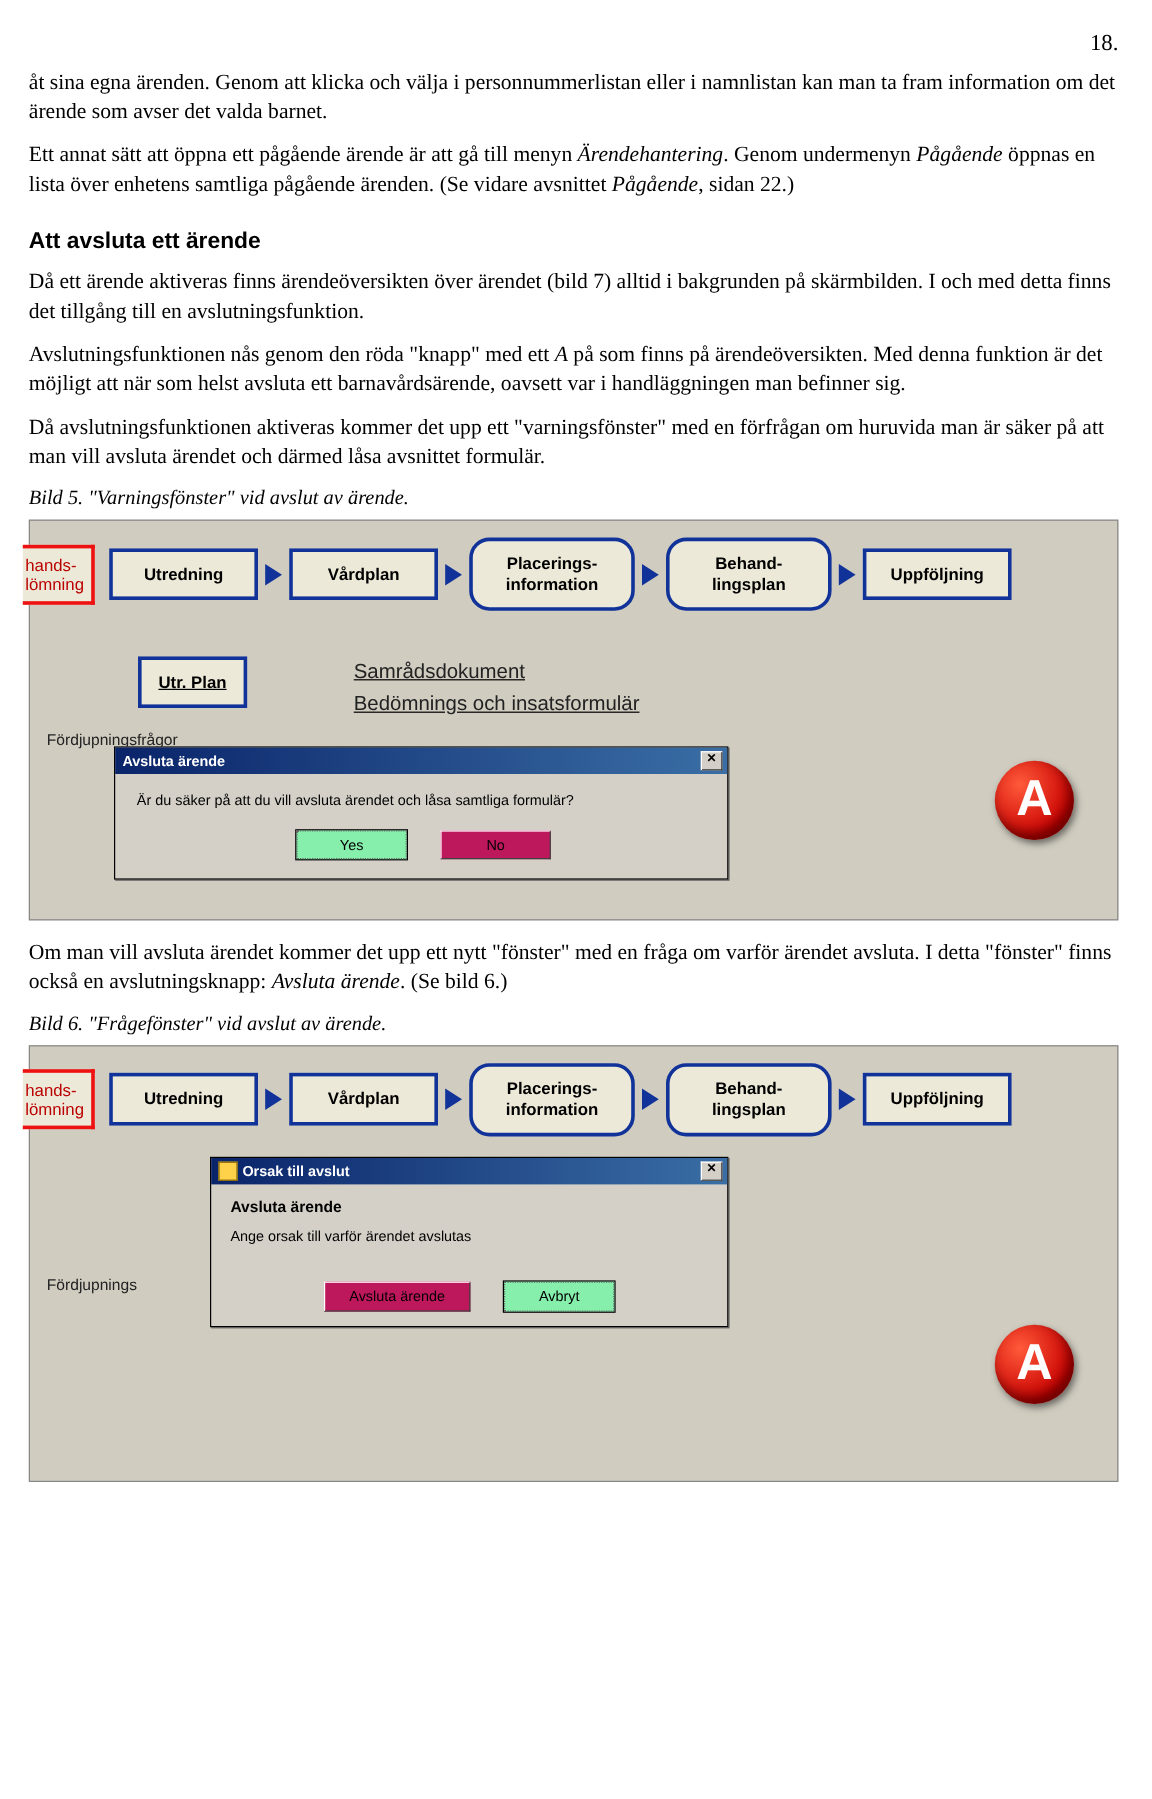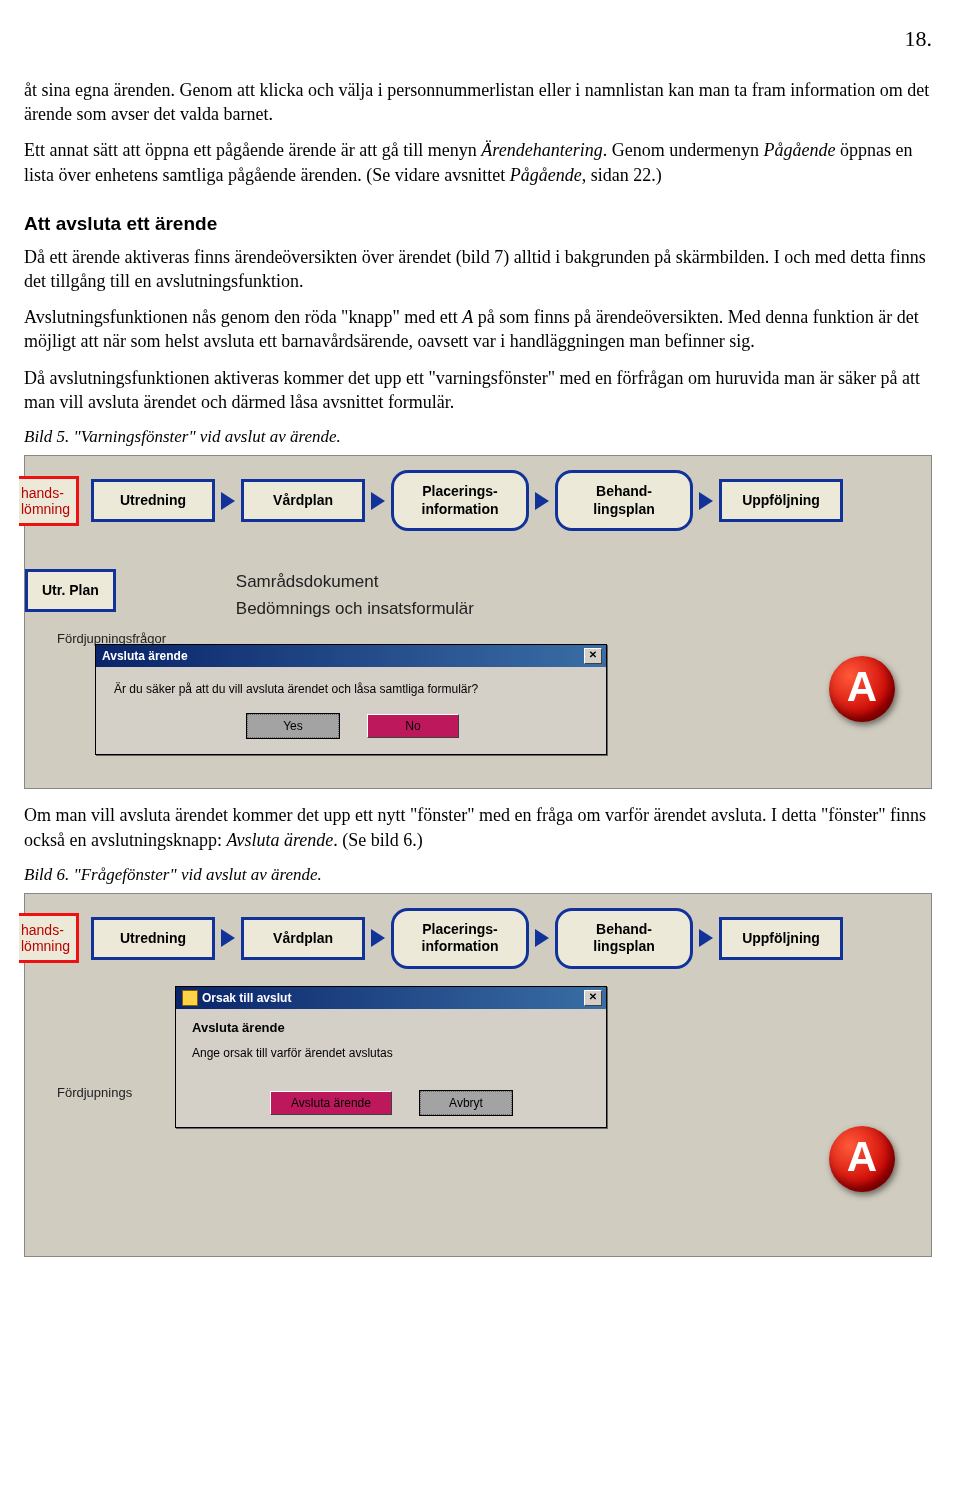--- a/index.html
+++ b/index.html
@@ -8,22 +8,22 @@
     line-height: 1.35;
     color: #000;
     margin: 0;
     padding: 24px 28px 24px 24px;
     width: 960px;
     box-sizing: border-box;
     background: #fff;
   }
   .page-num {
     text-align: right;
-    font-size: 22px;
-    margin-bottom: 24px;
+    font-size: 19px;
+    margin-bottom: 6px;
   }
   p { margin: 0 0 12px 0; }
   .italic { font-style: italic; }
   .section-h {
     font-family: Liberation Sans, sans-serif;
     font-weight: bold;
     font-size: 19px;
     margin: 24px 0 8px 0;
   }
   .caption {
@@ -76,37 +76,39 @@
     font-weight: normal;
     font-size: 14px;
     color: #b00;
     line-height: 1.15;
     margin-right: 12px;
   }
   .row2 {
     display: flex;
     align-items: flex-start;
     margin-top: 38px;
-    gap: 120px;
+    margin-left: 90px;
+    gap: 89px;
+    text-decoration: underline;
   }
   .utrplan {
     background: #ece9d8;
     border: 3px solid #139;
     padding: 9px 14px;
     font-weight: bold;
     font-size: 14px;
   }
   .side-labels {
     font-size: 17px;
     color: #222;
     line-height: 1.55;
   }
   .fordjup {
     position: absolute;
-    left: 32px;
+    left: 14px;
     font-size: 13px;
     color: #222;
   }
 
   
   .dialog {
     position: absolute;
     background: #d4d0c8;
     border: 1px solid #000;
     box-shadow: 1px 1px 0 #666;
@@ -138,21 +140,21 @@
   .dlg-btns { display:flex; justify-content:center; gap:28px; margin-top:16px;}
   .winbtn {
     background:#be185d;
     border:1px solid #fff;
     border-right-color:#404040; border-bottom-color:#404040;
     padding: 3px 0;
     width: 90px;
     text-align:center;
     font-size:12px;
   }
-  .winbtn.default { box-shadow: 0 0 0 1px #000; border:1px dotted #666; background:#a3a3a3;}
+  .winbtn.default { box-shadow: 0 0 0 1px #000; border:1px dotted #666; background:#86efac;}
   .winbtn.wide { width: 120px; }
 
   .red-a {
     position:absolute;
     width:66px; height:66px;
     border-radius:50%;
     background: radial-gradient(circle at 32% 30%, #ff5a3a, #c80000 70%);
     box-shadow: inset -4px -6px 10px rgba(0,0,0,.45), 2px 3px 6px rgba(0,0,0,.5);
     color:#fff;
     font-family: Arial, sans-serif;

